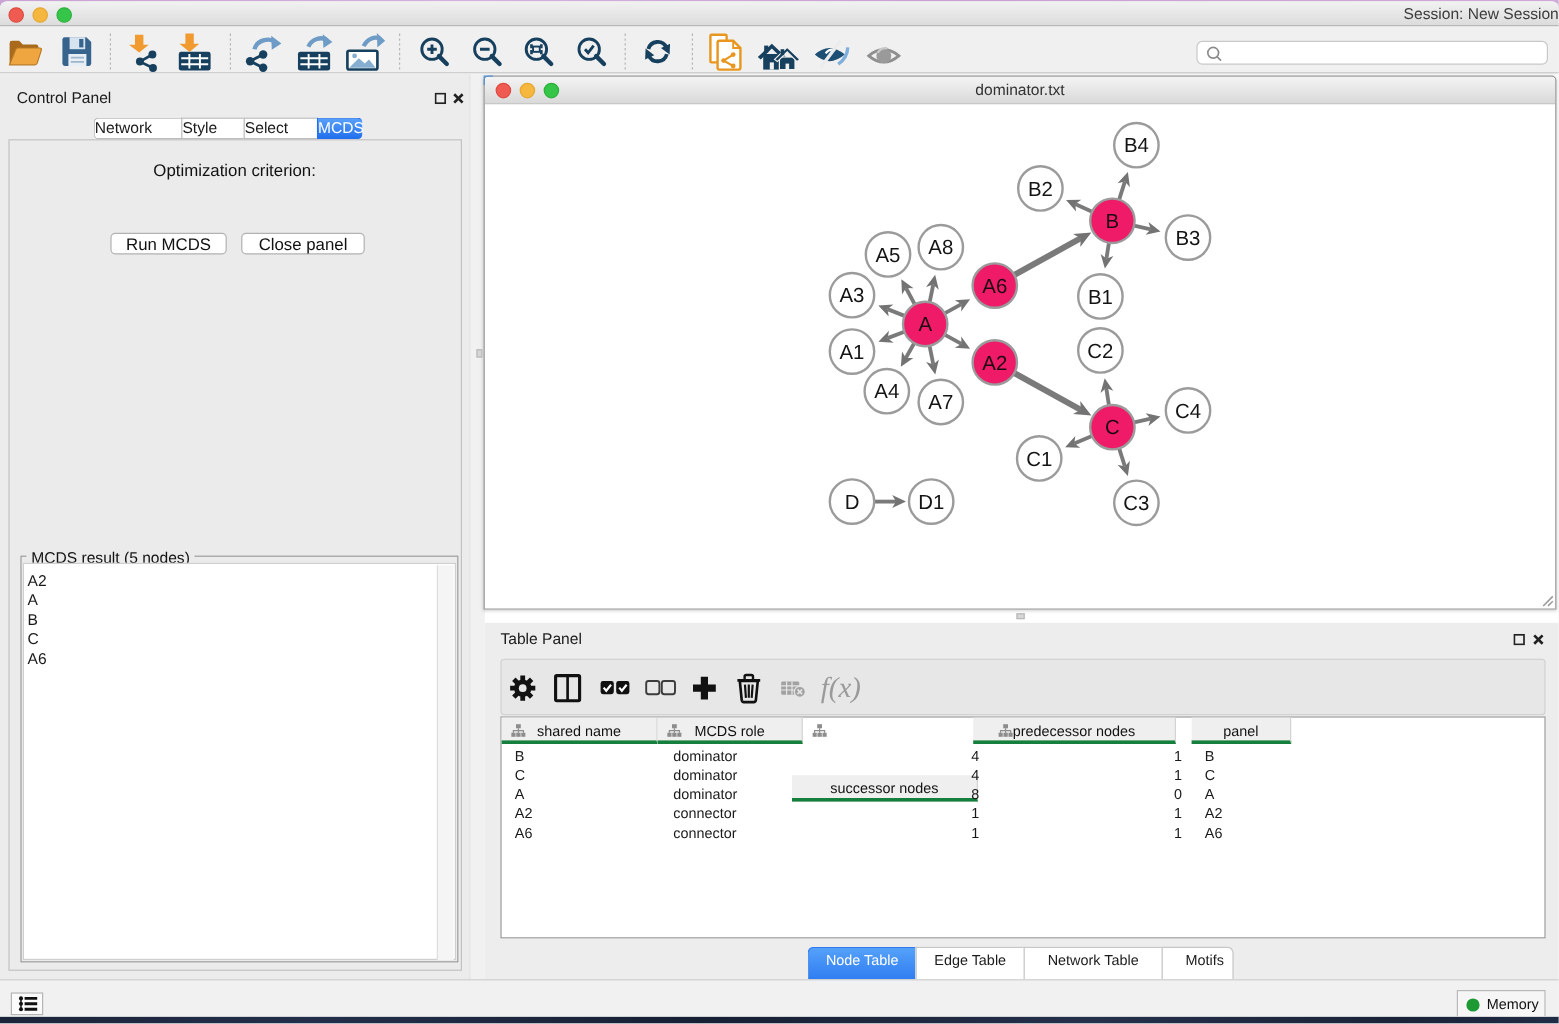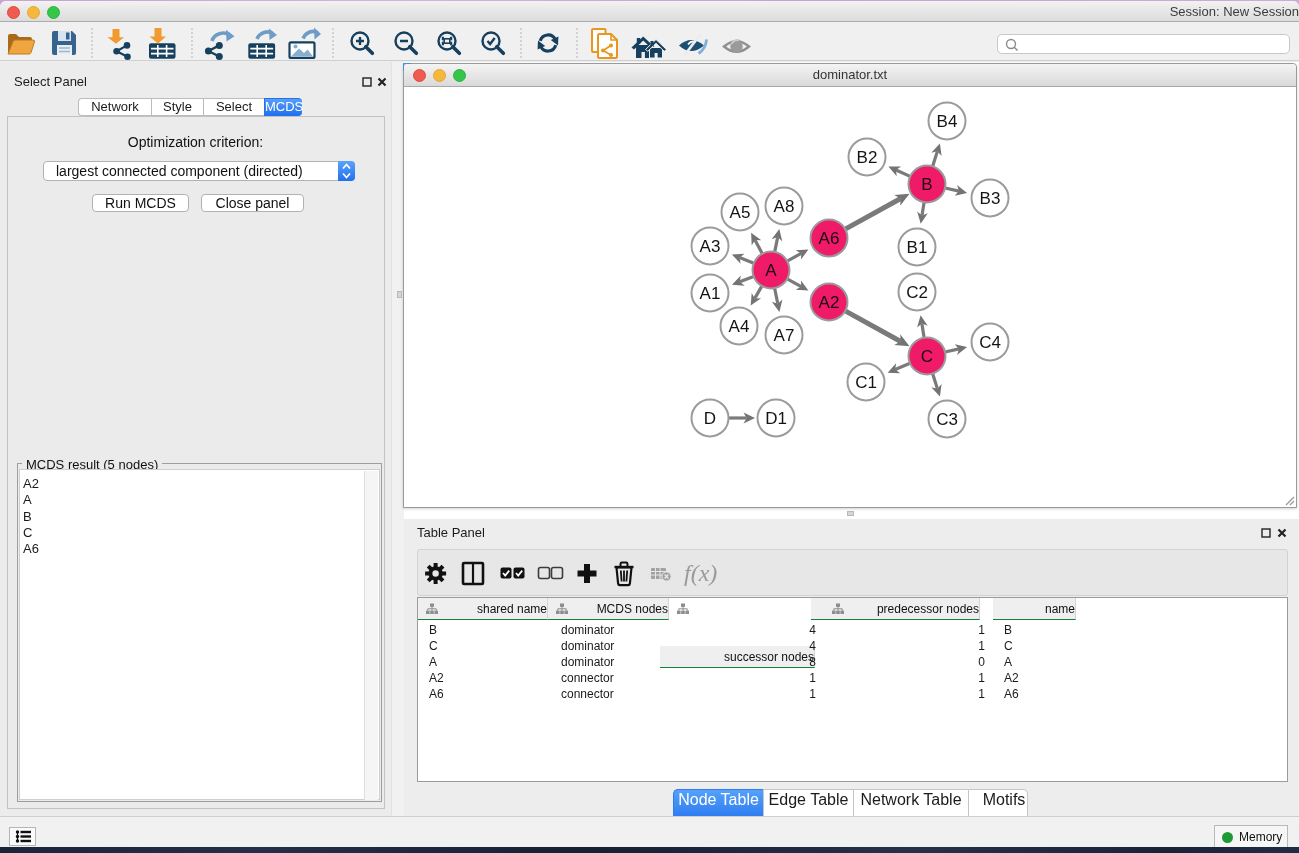--- a/index.html
+++ b/index.html
@@ -16,21 +16,21 @@
 #toolbar { position:absolute; left:0; top:21px; width:100%; height:39px; background:#f0f0f0; border-bottom:1px solid #cfcfcf; }
 #searchbox { position:absolute; left:997px; top:12px; width:293px; height:20px; background:#fff; border:1px solid #c8c8c8; border-radius:5px; }
 
 #cpanel { left:0; top:61px; width:391px; height:754px; background:#ececec; }
 #desk { left:391px; top:61px; width:908px; height:754px; background:#ffffff; }
 #statusbar { left:0; top:815px; width:1299px; height:33px; background:#f1f1f1; border-top:1px solid #cfcfcf; }
 
 #cpHead { position:absolute; left:14px; top:12px; font-size:13px; color:#1c1c1c; }
 .hbtn { position:absolute; top:15px; }
 #cpTabs { position:absolute; left:78px; top:36px; height:18px; display:flex; font-size:13px; }
-#cpTabs div { background:#fff; border:1px solid #bcbcbc; border-right:none; line-height:16px; text-align:center; color:#1b1b1b; }
+#cpTabs div { background:#fff; border:1px solid #bcbcbc; border-right:none; line-height:16px; text-align:left; color:#1b1b1b; }
 #cpTabs div:first-child { border-radius:4px 0 0 4px; }
 #cpTabs div.sel { background:linear-gradient(#58a0f9,#2270ee); color:#fff; border-color:#2270ee; border-radius:0 4px 4px 0; }
 #cpBox { position:absolute; left:7px; top:54px; width:378px; height:693px; border:1px solid #c2c2c2; background:#ebebeb; }
 #optLabel { position:absolute; left:0; top:72px; width:100%; text-align:center; font-size:14px; color:#111; }
 #optSel { position:absolute; left:43px; top:99px; width:312px; height:20px; background:#fff; border:1px solid #b2b2b2; border-radius:4px; font-size:14px; line-height:18px; padding-left:12px; color:#111; }
 #optStep { position:absolute; right:-1px; top:-1px; width:17px; height:20px; border-radius:0 4px 4px 0; background:linear-gradient(#5ba3fa,#2270ee); }
 .cbtn { position:absolute; top:132px; height:18px; background:#fff; border:1px solid #b2b2b2; border-radius:4px; font-size:14px; text-align:center; line-height:17px; color:#111; }
 #mcdsGroup { position:absolute; left:17px; top:401px; width:365px; height:339px; border:1px solid #9e9e9e; }
 #mcdsTitle { position:absolute; left:4px; top:-7px; background:#ebebeb; padding:0 4px; font-size:13px; color:#111; }
 #mcdsList { position:absolute; left:1px; top:5px; width:361px; height:331px; background:#fff; border:1px solid #cfcfcf; font-size:13px; }
@@ -39,23 +39,23 @@
 
 #netwin { left:403px; top:62px; width:894px; height:445px; background:#fff; border:1px solid #9a9a9a; border-radius:4px 4px 0 0; box-shadow:0 1px 3px rgba(0,0,0,0.18); }
 #netTitle { position:absolute; left:0; top:0; width:100%; height:23px; background:linear-gradient(#f4f4f4,#d9d9d9); border-bottom:1px solid #a8a8a8; border-radius:4px 4px 0 0; }
 #netTitle .t { position:absolute; width:100%; text-align:center; font-size:13px; line-height:22px; color:#333; }
 #graph { position:absolute; left:0px; top:23px; }
 
 #tpanel { left:404px; top:518px; width:895px; height:297px; background:#ededed; }
 #tpHead { position:absolute; left:13px; top:6px; font-size:13px; color:#1c1c1c; }
 #tpToolbar { position:absolute; left:13px; top:30px; width:871px; height:47px; background:#e7e7e7; border:1px solid #d2d2d2; border-radius:3px; }
 #ttable { position:absolute; left:13px; top:78px; width:871px; height:185px; background:#fff; border:1px solid #9b9b9b; font-size:12px; }
-.thdr { position:absolute; top:0; height:22px; background:#efefef; border-right:1px solid #d4d4d4; border-bottom:1px solid #15803d; text-align:right; line-height:22px; color:#111; }
+.thdr { position:absolute; top:0; height:22px; background:#efefef; border-right:1px solid #d4d4d4; border-bottom:3px solid #15803d; text-align:center; line-height:22px; color:#111; }
 .trow { position:absolute; height:16px; line-height:16px; }
-#tabsBottom { position:absolute; left:269px; top:270px; height:36px; display:flex; font-size:16px; }
+#tabsBottom { position:absolute; left:269px; top:270px; height:36px; display:flex; font-size:12px; }
 #tabsBottom div { background:#fff; border:1px solid #c6c6c6; border-right:none; line-height:20px; text-align:center; color:#1b1b1b; }
 #tabsBottom div:last-child { border-right:1px solid #c6c6c6; border-radius:0 5px 5px 0;padding-left:12px; }
 #tabsBottom div.sel { background:linear-gradient(#55a1fa,#2472ef); color:#fff; border-color:#2e7bf1; border-radius:5px 0 0 5px; }
 
 #listBtn { position:absolute; left:9px; top:10px; width:27px; height:19px; background:#fbfbfb; border:1px solid #b5b5b5; }
 #memBtn { position:absolute; left:1214px; top:8px; width:74px; height:23px; background:#f6f6f6; border:1px solid #b9b9b9; font-size:12px; color:#111; }
 #memBtn .dot { position:absolute; left:7px; top:6px; width:11px; height:11px; border-radius:50%; background:#1d9a34; }
 #memBtn .lbl { position:absolute; left:24px; top:0; line-height:22px; }
 </style></head>
 <body>
@@ -169,40 +169,35 @@
 <path d="M679 21.5 Q691 10.5 704 21.5 Q691 32.5 679 21.5 Z" fill="#1d4f75"></path>
 <path d="M688 20.5 Q691.5 16 696 18" fill="none" stroke="#fff" stroke-width="1.8"></path>
 <line x1="684" y1="32" x2="700.5" y2="10" stroke="#ececec" stroke-width="2.8"></line>
 <path d="M698.5 29.5 Q706 24.5 706.5 15.5" fill="none" stroke="#7fb0dc" stroke-width="2.8"></path>
 <path d="M724 22.5 Q736.5 12 749 22.5 Q736.5 33 724 22.5 Z" fill="none" stroke="#8f8f8f" stroke-width="2.4"></path>
 <circle cx="736.5" cy="22.5" r="6.2" fill="#9a9a9a"></circle>
 <path d="M731.5 20 Q734 15.5 739.2 16.2" fill="none" stroke="#c9c9c9" stroke-width="2"></path>
       </svg>
     </div>
   <div id="cpanel" class="abs">
-    <div id="cpHead">Select Panel</div>
+    <div id="cpHead">Control Panel</div>
     <svg class="hbtn" style="left:362px" width="10" height="10">
         <rect x="1" y="1" width="8" height="8" fill="none" stroke="#222" stroke-width="1.4"></rect>
       </svg>
     <svg class="hbtn" style="left:377px" width="10" height="10">
         <path d="M1.5 1.5 L8.5 8.5 M8.5 1.5 L1.5 8.5" stroke="#222" stroke-width="2.2"></path>
       </svg>
     <div id="cpTabs">
       <div style="width:73px">Network</div>
       <div style="width:52px">Style</div>
       <div style="width:61px">Select</div>
       <div class="sel" style="width:38px">MCDS</div>
     </div>
     <div id="cpBox"></div>
     <div id="optLabel">Optimization criterion:</div>
-    <div id="optSel">largest connected component (directed)
-      <div id="optStep"><svg width="17" height="20">
-            <path d="M5 7.5 L8.5 3.5 L12 7.5 M5 12.5 L8.5 16.5 L12 12.5" fill="none" stroke="#fff" stroke-width="1.8"></path>
-          </svg></div>
-    </div>
     <div class="cbtn" style="left:92px; width:97px;">Run MCDS</div>
     <div class="cbtn" style="left:201px; width:103px;">Close panel</div>
     <div id="mcdsGroup">
       <div id="mcdsTitle">MCDS result (5 nodes)</div>
       <div id="mcdsList">
         <div style="height:6px"></div>
           <div class="it">A2</div>
           <div class="it">A</div>
           <div class="it">B</div>
           <div class="it">C</div>
@@ -366,21 +361,21 @@
         <div class="thdr" style="left:0px;width:130px;">shared name</div>
 <svg style="position:absolute;left:8px;top:5px" width="12" height="12">
           <g fill="#8d8d8d">
             <rect x="4" y="0.5" width="4" height="3.4"></rect>
             <rect x="0" y="7.6" width="3.6" height="3.4"></rect>
             <rect x="4.2" y="7.6" width="3.6" height="3.4"></rect>
             <rect x="8.4" y="7.6" width="3.6" height="3.4"></rect>
           </g>
           <path d="M6 3.9 V5.8 M1.8 7.6 V5.8 H10.2 V7.6 M6 5.8 V7.6" fill="none" stroke="#8d8d8d" stroke-width="1"></path>
         </svg>
-<div class="thdr" style="left:130px;width:121px;">MCDS nodes</div>
+<div class="thdr" style="left:130px;width:121px;">MCDS role</div>
 <svg style="position:absolute;left:138px;top:5px" width="12" height="12">
           <g fill="#8d8d8d">
             <rect x="4" y="0.5" width="4" height="3.4"></rect>
             <rect x="0" y="7.6" width="3.6" height="3.4"></rect>
             <rect x="4.2" y="7.6" width="3.6" height="3.4"></rect>
             <rect x="8.4" y="7.6" width="3.6" height="3.4"></rect>
           </g>
           <path d="M6 3.9 V5.8 M1.8 7.6 V5.8 H10.2 V7.6 M6 5.8 V7.6" fill="none" stroke="#8d8d8d" stroke-width="1"></path>
         </svg>
 <div class="thdr" style="left:242px;width:155px;margin-top:48px;">successor nodes</div>
@@ -396,21 +391,21 @@
 <div class="thdr" style="left:393px;width:169px;">predecessor nodes</div>
 <svg style="position:absolute;left:414px;top:5px" width="12" height="12">
           <g fill="#8d8d8d">
             <rect x="4" y="0.5" width="4" height="3.4"></rect>
             <rect x="0" y="7.6" width="3.6" height="3.4"></rect>
             <rect x="4.2" y="7.6" width="3.6" height="3.4"></rect>
             <rect x="8.4" y="7.6" width="3.6" height="3.4"></rect>
           </g>
           <path d="M6 3.9 V5.8 M1.8 7.6 V5.8 H10.2 V7.6 M6 5.8 V7.6" fill="none" stroke="#8d8d8d" stroke-width="1"></path>
         </svg>
-<div class="thdr" style="left:575px;width:83px;">name</div>
+<div class="thdr" style="left:575px;width:83px;">panel</div>
 <div class="trow" style="left:11px;top:24px;">B</div>
 <div class="trow" style="left:143px;top:24px;">dominator</div>
 <div class="trow" style="left:251px;top:24px;width:147px;text-align:right;">4</div>
 <div class="trow" style="left:406px;top:24px;width:161px;text-align:right;">1</div>
 <div class="trow" style="left:586px;top:24px;">B</div>
 <div class="trow" style="left:11px;top:40px;">C</div>
 <div class="trow" style="left:143px;top:40px;">dominator</div>
 <div class="trow" style="left:251px;top:40px;width:147px;text-align:right;">4</div>
 <div class="trow" style="left:406px;top:40px;width:161px;text-align:right;">1</div>
 <div class="trow" style="left:586px;top:40px;">C</div>

